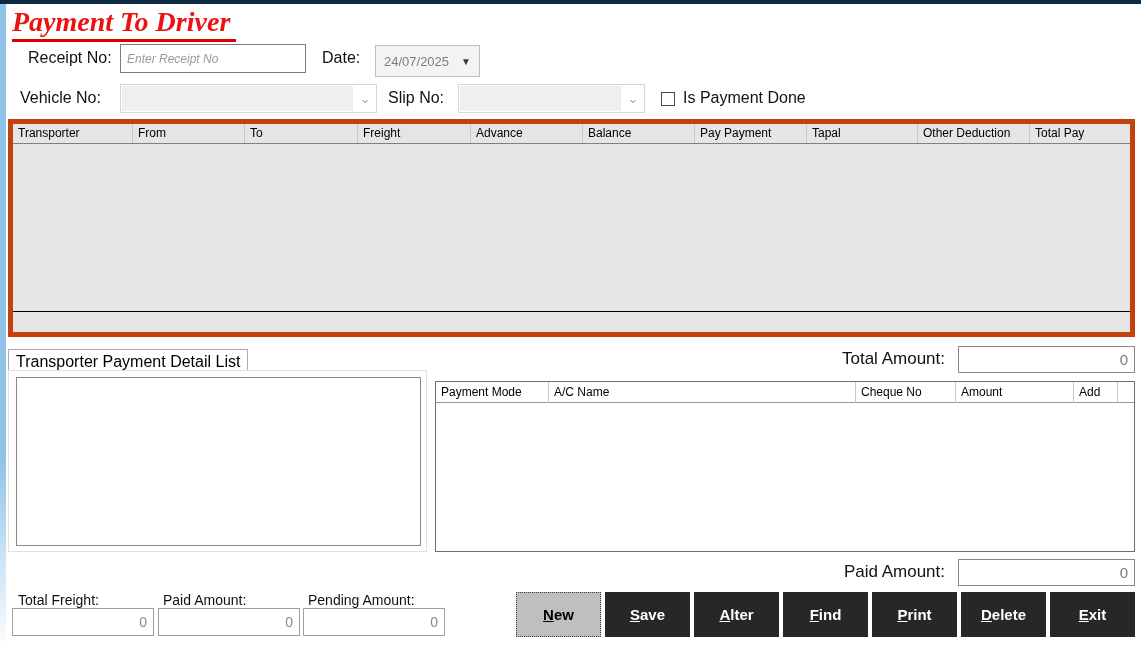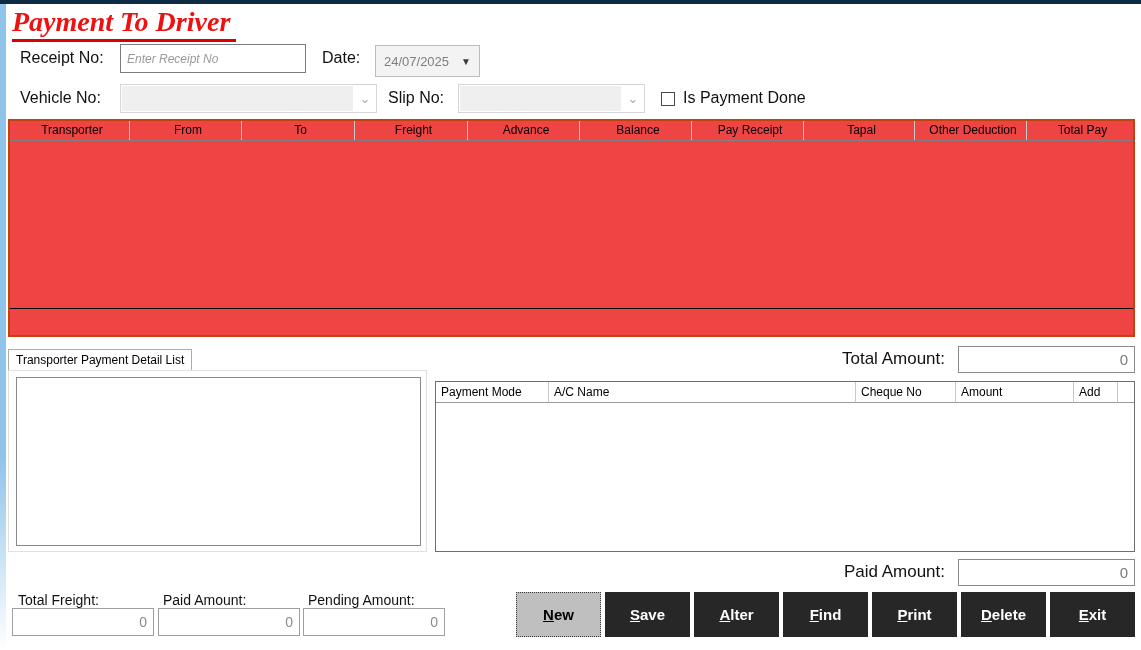--- a/index.html
+++ b/index.html
@@ -27,37 +27,37 @@
     font-size:13px; display:flex; align-items:center; padding:0 8px; cursor:default; }
   .datecombo .tri { margin-left:12px; color:#3a3a3a; font-size:10px; }
 
   .combo { border:1px solid #d6d6d6; background:#fff; display:flex; cursor:default; }
   .combo .fill { flex:1; background:#efefef; margin:1px; }
   .combo .chev { width:22px; display:flex; align-items:center; justify-content:center;
     color:#a8a8a8; font-size:13px; }
 
   .checkbox { width:14px; height:14px; border:1px solid #4a4a4a; background:#fff; }
 
-  .grid { background:#ef4444; border:2px solid #c2410c;text-align:center; }
+  .grid { background:#e5e5e5; border:5px solid #c2410c; }
   .grid .hdr { display:flex; height:20px; border-bottom:1px solid #808080; }
   .grid .hdr .cell { font-size:12px; color:#000; padding:2px 0 0 5px;
     border-right:1px solid #c8c8c8; overflow:hidden; white-space:nowrap; }
   .grid .hdr .cell:last-child { border-right:none; }
 
   .grid2 { background:#fff; border:1px solid #6e6e6e; }
   .grid2 .hdr { display:flex; height:21px; }
   .grid2 .hdr .cell { font-size:12px; color:#000; padding:3px 0 0 5px;
     border-right:1px solid #c8c8c8; border-bottom:1px solid #989898;
     overflow:hidden; white-space:nowrap; }
   .grid2 .hdr .filler { flex:1; border-bottom:1px solid #989898; }
 
   .gridline { border-top:1px solid #000; }
 
   .tab { border:1px solid #ababab; border-bottom:none; background:#fff;
-    font-size:12px; padding:3px 7px 0 7px; height:21px; color:#000; }
+    font-size:16px; padding:3px 7px 0 7px; height:21px; color:#000; }
   .tabpage { border:1px solid #e0e0e0; background:#fff; }
   .listbox { border:1px solid #898989; background:#fff; }
 
   .amtbox { border:1px solid #8a8a8a; background:#fff; color:#7a7a7a; font-size:15px;
     text-align:right; padding:0 6px; outline:none; font-family:inherit; }
   .smallbox { border:1px solid #9f9f9f; background:#fff; color:#8a8a8a; font-size:14px;
     text-align:right; padding:0 6px; outline:none; font-family:inherit; }
 
   .btn { width:85px; height:45px; background:#272727; color:#ffffff; font-weight:bold;
     font-size:15px; border:none; display:flex; align-items:center; justify-content:center;
@@ -66,21 +66,21 @@
   .btn.focused { background:#bfbfbf; color:#000; border:1px dotted #3c3c3c; }
 </style>
 </head>
 <body>
 
 <div class="abs topbar"></div>
 <div class="abs leftbar"></div>
 
 <div class="abs title">Payment To Driver</div>
 
-<div class="abs lbl" style="left:20px; top:49px;">Receipt No:</div>
+<div class="abs lbl" style="left:28px; top:49px;">Receipt No:</div>
 <input class="abs textbox" style="left: 120px; top: 44px; width: 186px; height: 29px;" placeholder="Enter Receipt No">
 <div class="abs lbl" style="left:322px; top:49px;">Date:</div>
 <div class="abs datecombo" style="left:375px; top:45px; width:105px; height:32px;">
   <span>24/07/2025</span>
   <span class="tri">▼</span>
 </div>
 
 <div class="abs lbl" style="left:20px; top:89px;">Vehicle No:</div>
 <div class="abs combo" style="left:120px; top:84px; width:257px; height:29px;">
   <div class="fill"></div>
@@ -95,21 +95,21 @@
 <div class="abs lbl" style="left:683px; top:89px;">Is Payment Done</div>
 
 <div class="abs grid" style="left:8px; top:119px; width:1127px; height:218px;">
   <div class="hdr">
     <div class="cell" style="width:120px;">Transporter</div>
     <div class="cell" style="width:112px;">From</div>
     <div class="cell" style="width:113px;">To</div>
     <div class="cell" style="width:113px;">Freight</div>
     <div class="cell" style="width:112px;">Advance</div>
     <div class="cell" style="width:112px;">Balance</div>
-    <div class="cell" style="width:112px;">Pay Receipt</div>
+    <div class="cell" style="width:112px;">Pay Payment</div>
     <div class="cell" style="width:111px;">Tapal</div>
     <div class="cell" style="width:112px;">Other Deduction</div>
     <div class="cell" style="flex:1;">Total Pay</div>
   </div>
   <div style="height:167px;"></div>
   <div class="gridline" style="height:27px;"></div>
 </div>
 
 <div class="abs tab" style="left:8px; top:349px;">Transporter Payment Detail List</div>
 <div class="abs tabpage" style="left:8px; top:370px; width:419px; height:182px;">

